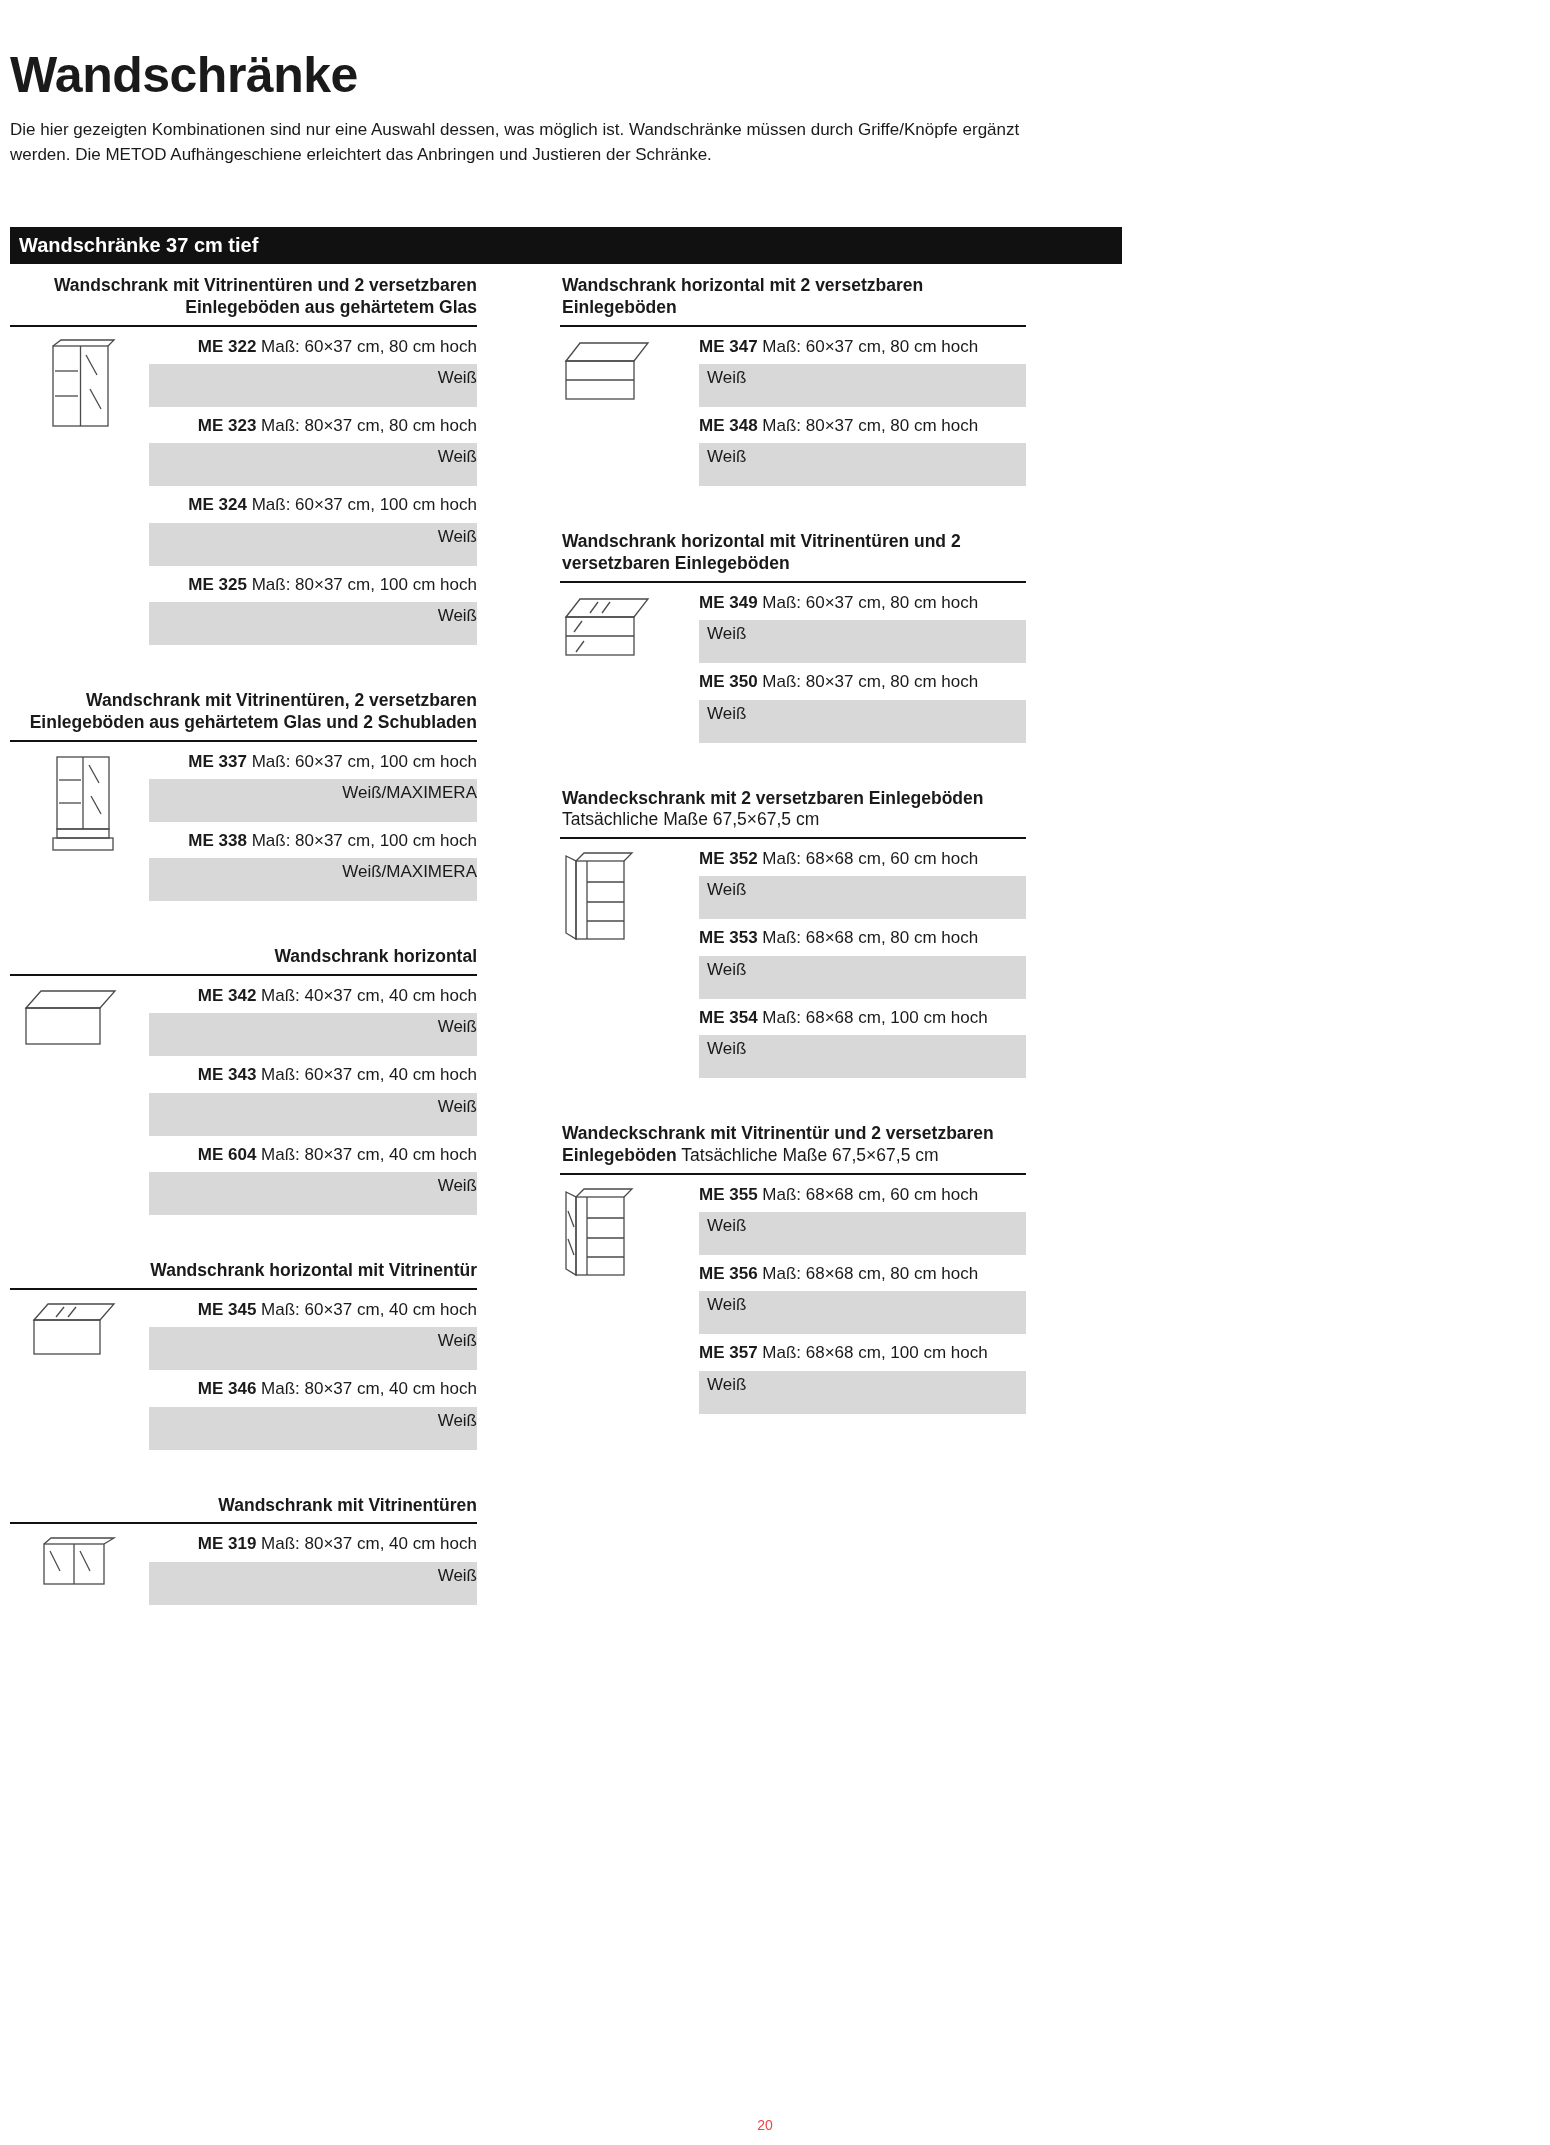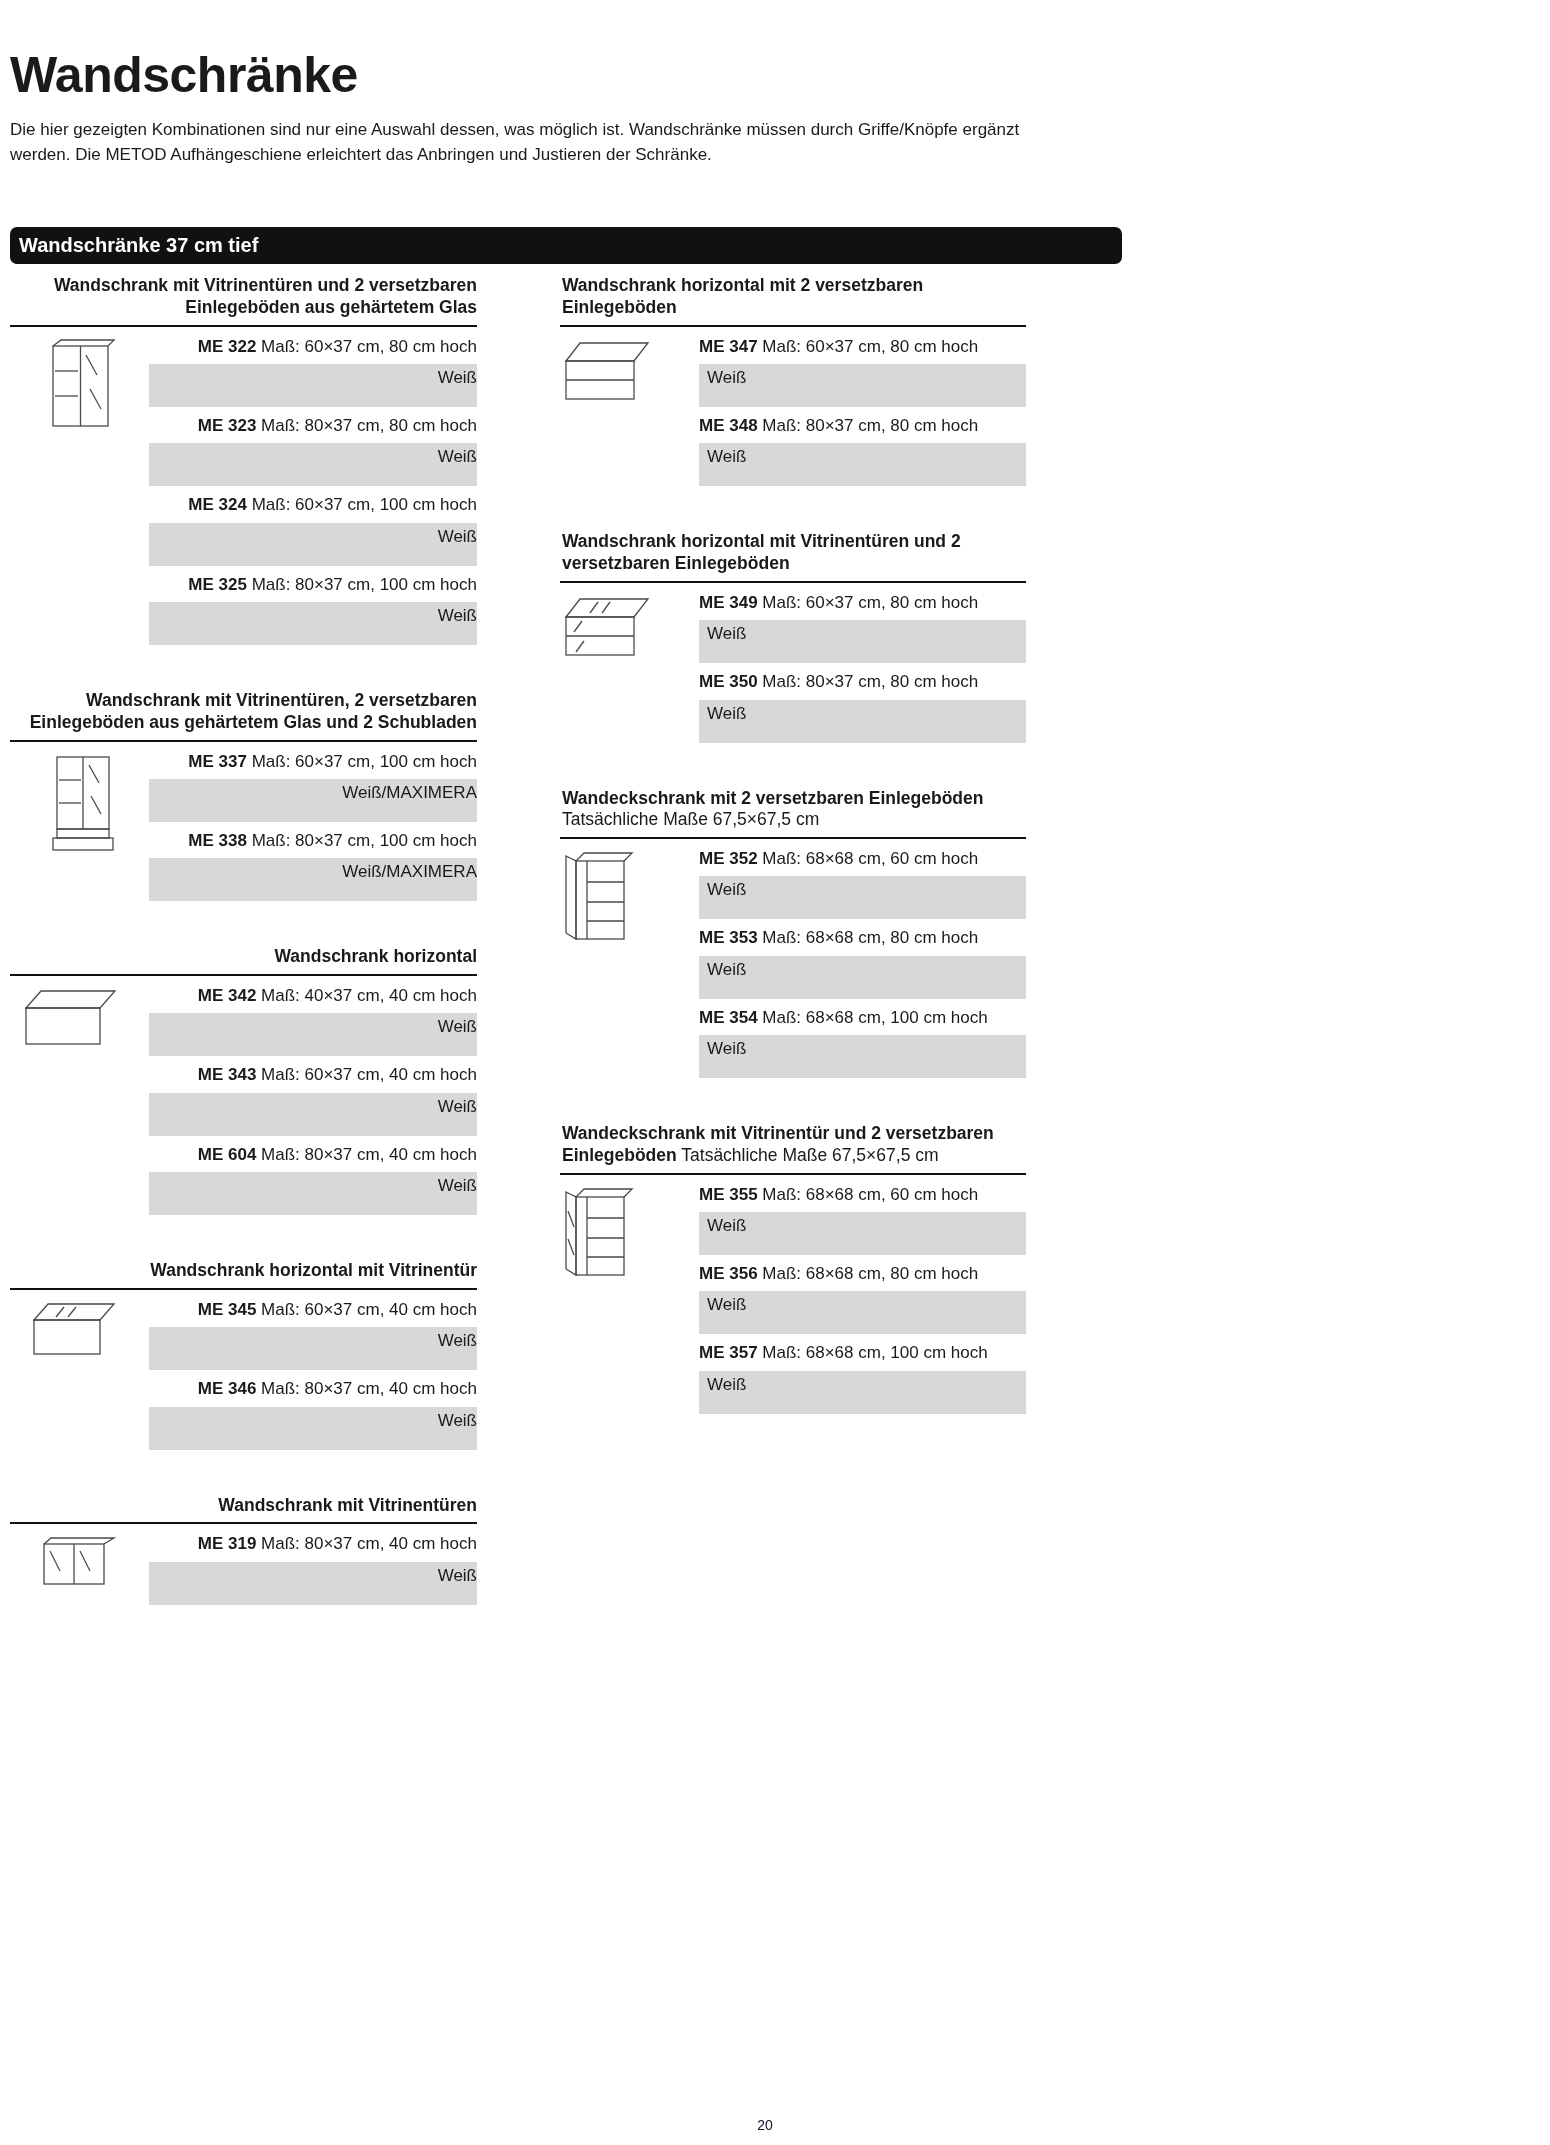--- a/index.html
+++ b/index.html
@@ -11,21 +11,21 @@
     position:relative;
   }
   .page { position:relative; width:1550px; height:2145px; padding:6px 0 0 10px; }
 
   .page-title { font-size:50px; font-weight:700; letter-spacing:-0.5px; line-height:1.0;margin-top:44px; }
   .intro { margin-top:18px; font-size:17px; line-height:1.45; max-width:1040px; }
 
   .banner {
     margin-top:60px; width:1112px; height:37px; line-height:37px;
     background:var(--banner-bg,#111111); color:var(--banner-text,#ffffff);
-    font-weight:700; font-size:20px; padding-left:9px;border-radius:7px;
+    font-weight:700; font-size:20px; padding-left:9px;
   }
 
   .columns { display:flex; margin-top:9px; width:1016px; }
   .column-left  { width:467px;text-align:right; }
   .column-right { width:466px; margin-left:83px; }
 
   .product-section { margin-bottom:34px; }
   .section-heading {
     font-size:17.5px; font-weight:700; line-height:1.24;
     border-bottom:2px solid var(--rule,#111111);
@@ -42,21 +42,21 @@
   .item-label { font-size:17px; line-height:1.2; margin:4px 0 7px; }
   .item-label .code { font-weight:700; }
   .finish-bar {
     background:var(--finish-bg,#d8d8d8);
     height:43px; line-height:27px; padding-left:8px;
     font-size:17px; margin-bottom:9px;
   }
 
   .page-number {
     position:absolute; bottom:12px; left:0;
-    width:1530px; text-align:center; font-size:14px; color:#0f172a;
+    width:1530px; text-align:center; font-size:14px; color:#ef4444;
   }
 </style>
 </head>
 <body>
 
 <div class="page">
   <h1 class="page-title">Wandschränke</h1>
   <p class="intro">Die hier gezeigten Kombinationen sind nur eine Auswahl dessen, was möglich ist. Wandschränke müssen durch Griffe/Knöpfe ergänzt werden. Die METOD Aufhängeschiene erleichtert das Anbringen und Justieren der Schränke.</p>
   <div class="banner">Wandschränke 37 cm tief</div>
   <div class="columns">

